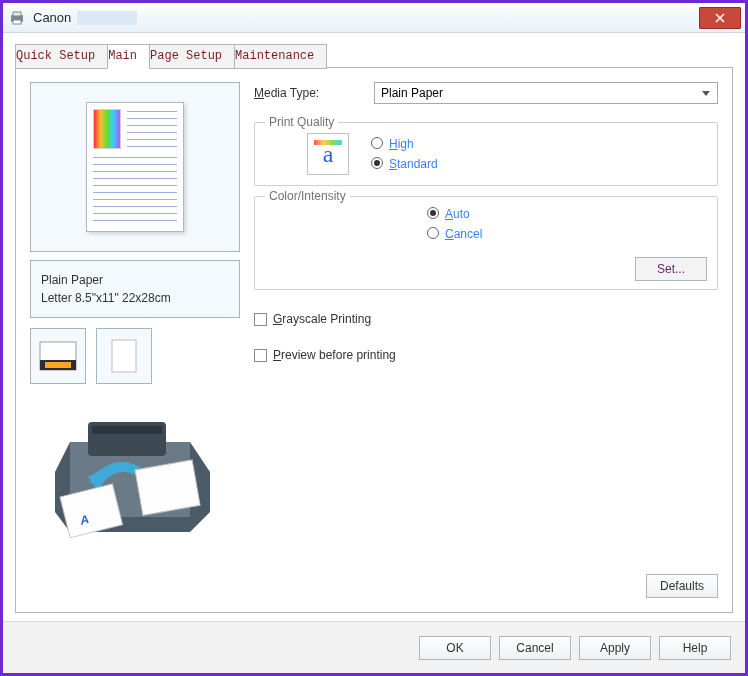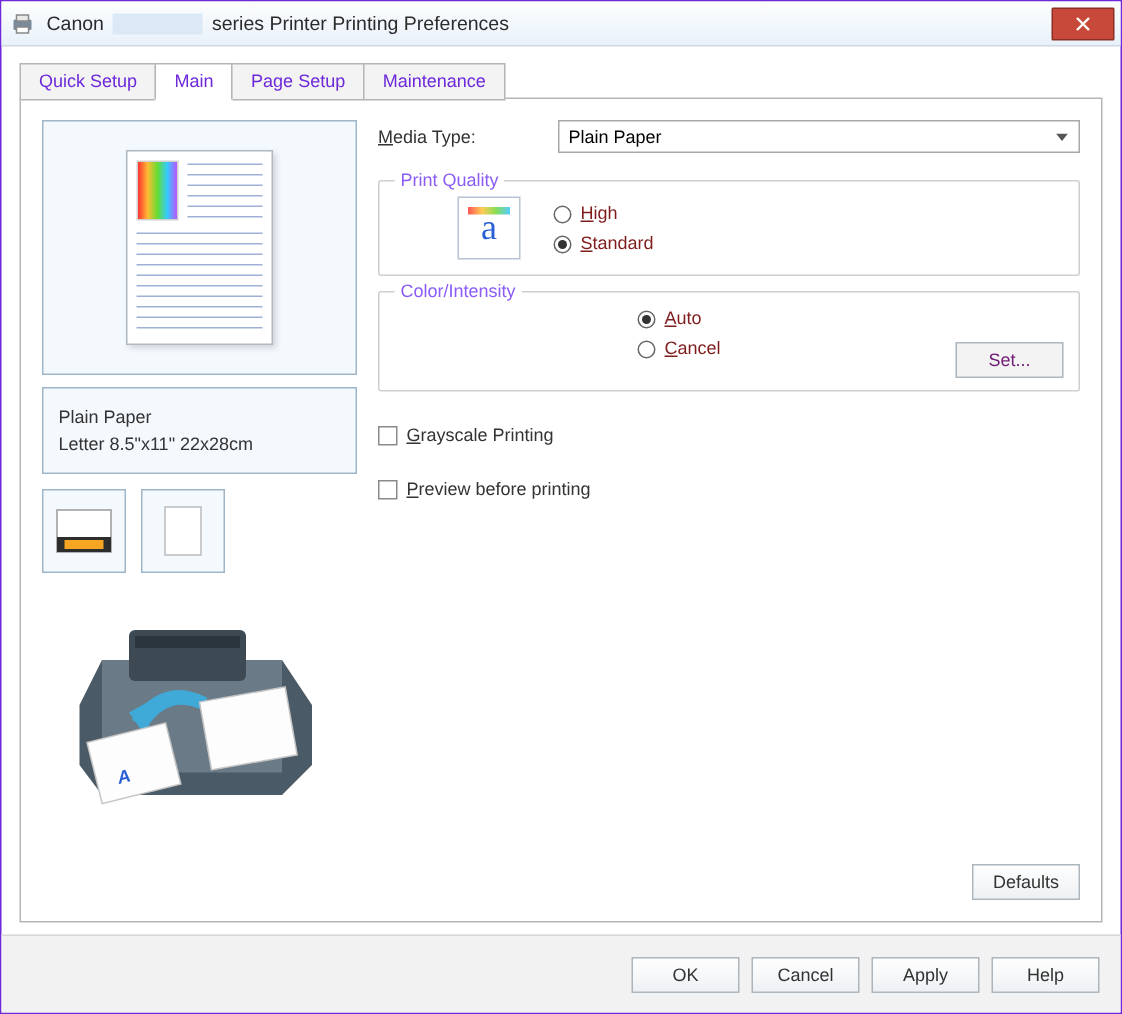--- a/index.html
+++ b/index.html
@@ -1,52 +1,52 @@
 <!DOCTYPE html>
 <html><head>
 <meta charset="utf-8">
 <style>
   * { box-sizing: border-box; font-family: "Segoe UI", Tahoma, sans-serif; font-size: 12px; }
   body { margin: 0; background: #fff; }
-  .window { width: 748px; height: 676px; border: 1px solid #6d28d9; background: #fff; display: flex; flex-direction: column; }
+  .window { width: 748px; height: 676px; border: 3px solid #6d28d9; background: #fff; display: flex; flex-direction: column; }
   .titlebar { height: 30px; background: linear-gradient(#fdfefe, #e8f1fa); display: flex; align-items: center; padding: 0 0 0 6px; border-bottom: 1px solid #cfd8e2; }
   .title-icon { width: 16px; height: 16px; margin-right: 8px; display:flex; align-items:center; justify-content:center; }
   .title-text { flex: 0 0 auto; color: #2b2b2b; font-size: 13px; }
   .title-spacer { flex: 1; }
   .close-btn { width: 42px; height: 22px; background: #c8483a; color: #fff; display: flex; align-items: center; justify-content: center; margin-right: 4px; border:1px solid #8c2e24; border-radius:1px;}
   .close-btn svg { width: 10px; height: 10px; }
   .client { flex: 1; padding: 10px 12px 8px 12px; display: flex; flex-direction: column; }
   .tabstrip { display: flex; gap: 0; margin-bottom: -1px; z-index: 2; position: relative; }
-  .tab { padding: 4px 12px 5px 12px; border: 1px solid #b5b5b5; background: #f3f3f3; border-bottom: 1px solid #b5b5b5; position: relative; top: 1px; cursor: default; color:#6d28d9; }
+  .tab { padding: 4px 12px 5px 0; border: 1px solid #b5b5b5; background: #f3f3f3; border-bottom: 1px solid #b5b5b5; position: relative; top: 1px; cursor: default; color:#7f1d1d;font-family:Liberation Mono, monospace; }
   .tab.active { background: #fff; border-bottom: 1px solid #fff; z-index: 3; }
   .tab + .tab { margin-left: -1px; }
   .page { flex: 1; border: 1px solid #b5b5b5; background: #fff; padding: 14px; display: flex; gap: 14px; }
   .leftcol { width: 210px; display: flex; flex-direction: column; }
   .preview-box { border: 1px solid #9fb6c9; background: #f4f9fd; height: 170px; display: flex; align-items: center; justify-content: center; }
   .preview-page { width: 98px; height: 130px; background: #fff; border: 1px solid #b0b8c0; box-shadow: 2px 2px 4px rgba(0,0,0,0.15); position: relative; overflow: hidden; }
   .preview-rainbow { position: absolute; left: 6px; top: 6px; width: 28px; height: 40px; background: linear-gradient(90deg,#f33,#fb3,#6d3,#3cf,#b5f); border:1px solid #d0d0d0;}
   .preview-lines { position:absolute; left:40px; top:8px; right:6px;}
   .preview-line { height:1px; background:#9fb0d8; margin-bottom:6px;}
   .preview-lines2 { position:absolute; left:6px; top:54px; right:6px; }
   .info-box { border: 1px solid #9fb6c9; background: #f4f9fd; margin-top: 8px; padding: 10px 10px; color:#333; line-height:1.5; }
   .icon-row { display: flex; gap: 10px; margin-top: 10px; }
   .icon-cell { width: 56px; height: 56px; border: 1px solid #9fb6c9; background: #f4f9fd; display: flex; align-items: center; justify-content: center; }
   .printer-illustration { margin-top: 18px; display:flex; justify-content:center; }
   .rightcol { flex: 1; display: flex; flex-direction: column; }
   .formrow { display: flex; align-items: center; margin-bottom: 8px; }
   .formlabel { width: 120px; color:#333; }
   .select { flex: 1; height: 22px; border: 1px solid #a8a8a8; background: #fff; display: flex; align-items: center; padding: 0 6px; position: relative; }
   .select .arrow { position: absolute; right: 4px; top: 3px; width: 14px; height: 14px; display:flex;align-items:center;justify-content:center; }
   .groupbox { border: 1px solid #cfcfcf; border-radius: 2px; margin-top: 10px; padding: 10px 12px 10px 12px; position: relative; }
-  .groupbox-title { position: absolute; top: -8px; left: 10px; background: #fff; padding: 0 4px; color:#8b5cf6; }
+  .groupbox-title { position: absolute; top: -8px; left: 10px; background: #fff; padding: 0 4px; color:#737373; }
   .pq-body { display:flex; align-items:center; gap: 22px; padding-left: 40px;}
   .pq-icon { width: 42px; height: 42px; border:1px solid #b8c4d4; background:#fff; display:flex; align-items:center; justify-content:center; font-size:24px; color:#2b5fd8; font-family: serif; position:relative;}
   .pq-icon::after { content:""; position:absolute; left:6px; top:6px; right:6px; height:5px; background: linear-gradient(90deg,#f55,#fc5,#8d5,#5cf);}
   .radio-col { display:flex; flex-direction:column; gap:6px; }
-  .radio-item { display:flex; align-items:flex-end; gap:6px; color:#7f1d1d;}
+  .radio-item { display:flex; align-items:flex-start; gap:6px; color:#3b82f6;}
   .radio-outer { width:12px; height:12px; border:1px solid #666; border-radius:50%; display:flex; align-items:center; justify-content:center; background:#fff;}
   .radio-dot { width:6px; height:6px; background:#333; border-radius:50%; }
   .ci-body { display:flex; align-items:center; gap: 22px; }
   .ci-radios { margin-left: 160px; display:flex; flex-direction:column; gap:6px;}
   .set-btn { position:absolute; right:10px; bottom:8px; }
   .btn { min-width: 72px; height: 24px; border:1px solid #aeb6bd; background: linear-gradient(#fefefe,#eef1f4); color:#333; padding: 0 12px; display:inline-flex; align-items:center; justify-content:center;}
   .btn.disabled { color:#701a75; background:#f3f3f3; }
   .check-row { display:flex; align-items:center; gap:6px; margin-top:22px; color:#333;}
   .checkbox { width:13px; height:13px; border:1px solid #8a8a8a; background:#fff;}
   .spacer-flex { flex:1; }
@@ -61,21 +61,20 @@
   <div class="titlebar">
     <span class="title-icon">
       <svg viewBox="0 0 16 16">
           <rect x="2" y="5" width="12" height="7" fill="#7a8a99" rx="1"></rect>
           <rect x="4" y="2" width="8" height="4" fill="#e8e8e8" stroke="#888"></rect>
           <rect x="4" y="10" width="8" height="4" fill="#fff" stroke="#888"></rect>
         </svg>
     </span>
     <span class="title-text">Canon</span>
     <span style="display:inline-block; width:60px; height:14px; background:#dbe9f7; margin:0 6px;"></span>
-    <span class="title-text">series Printer Printing Preferences</span>
     <span class="title-spacer"></span>
     <div class="close-btn">
       <svg viewBox="0 0 10 10">
           <path d="M1 1 L9 9 M9 1 L1 9" stroke="#fff" stroke-width="1.6"></path>
         </svg>
     </div>
   </div>
 
   <div class="client">
     <div class="tabstrip">
@@ -178,21 +177,21 @@
               <label class="radio-item">
                 <span class="radio-outer">
                     <span class="radio-dot"></span>
                   </span>
                 <span class="underline-first">Standard</span>
               </label>
             </div>
           </div>
         </div>
 
-        <div class="groupbox" style="padding-bottom:21px;">
+        <div class="groupbox" style="padding-bottom:48px;">
           <span class="groupbox-title">Color/Intensity</span>
           <div class="ci-body">
             <div class="ci-radios">
               <label class="radio-item">
                 <span class="radio-outer">
                     <span class="radio-dot"></span>
                   </span>
                 <span class="underline-first">Auto</span>
               </label>
               <label class="radio-item">

